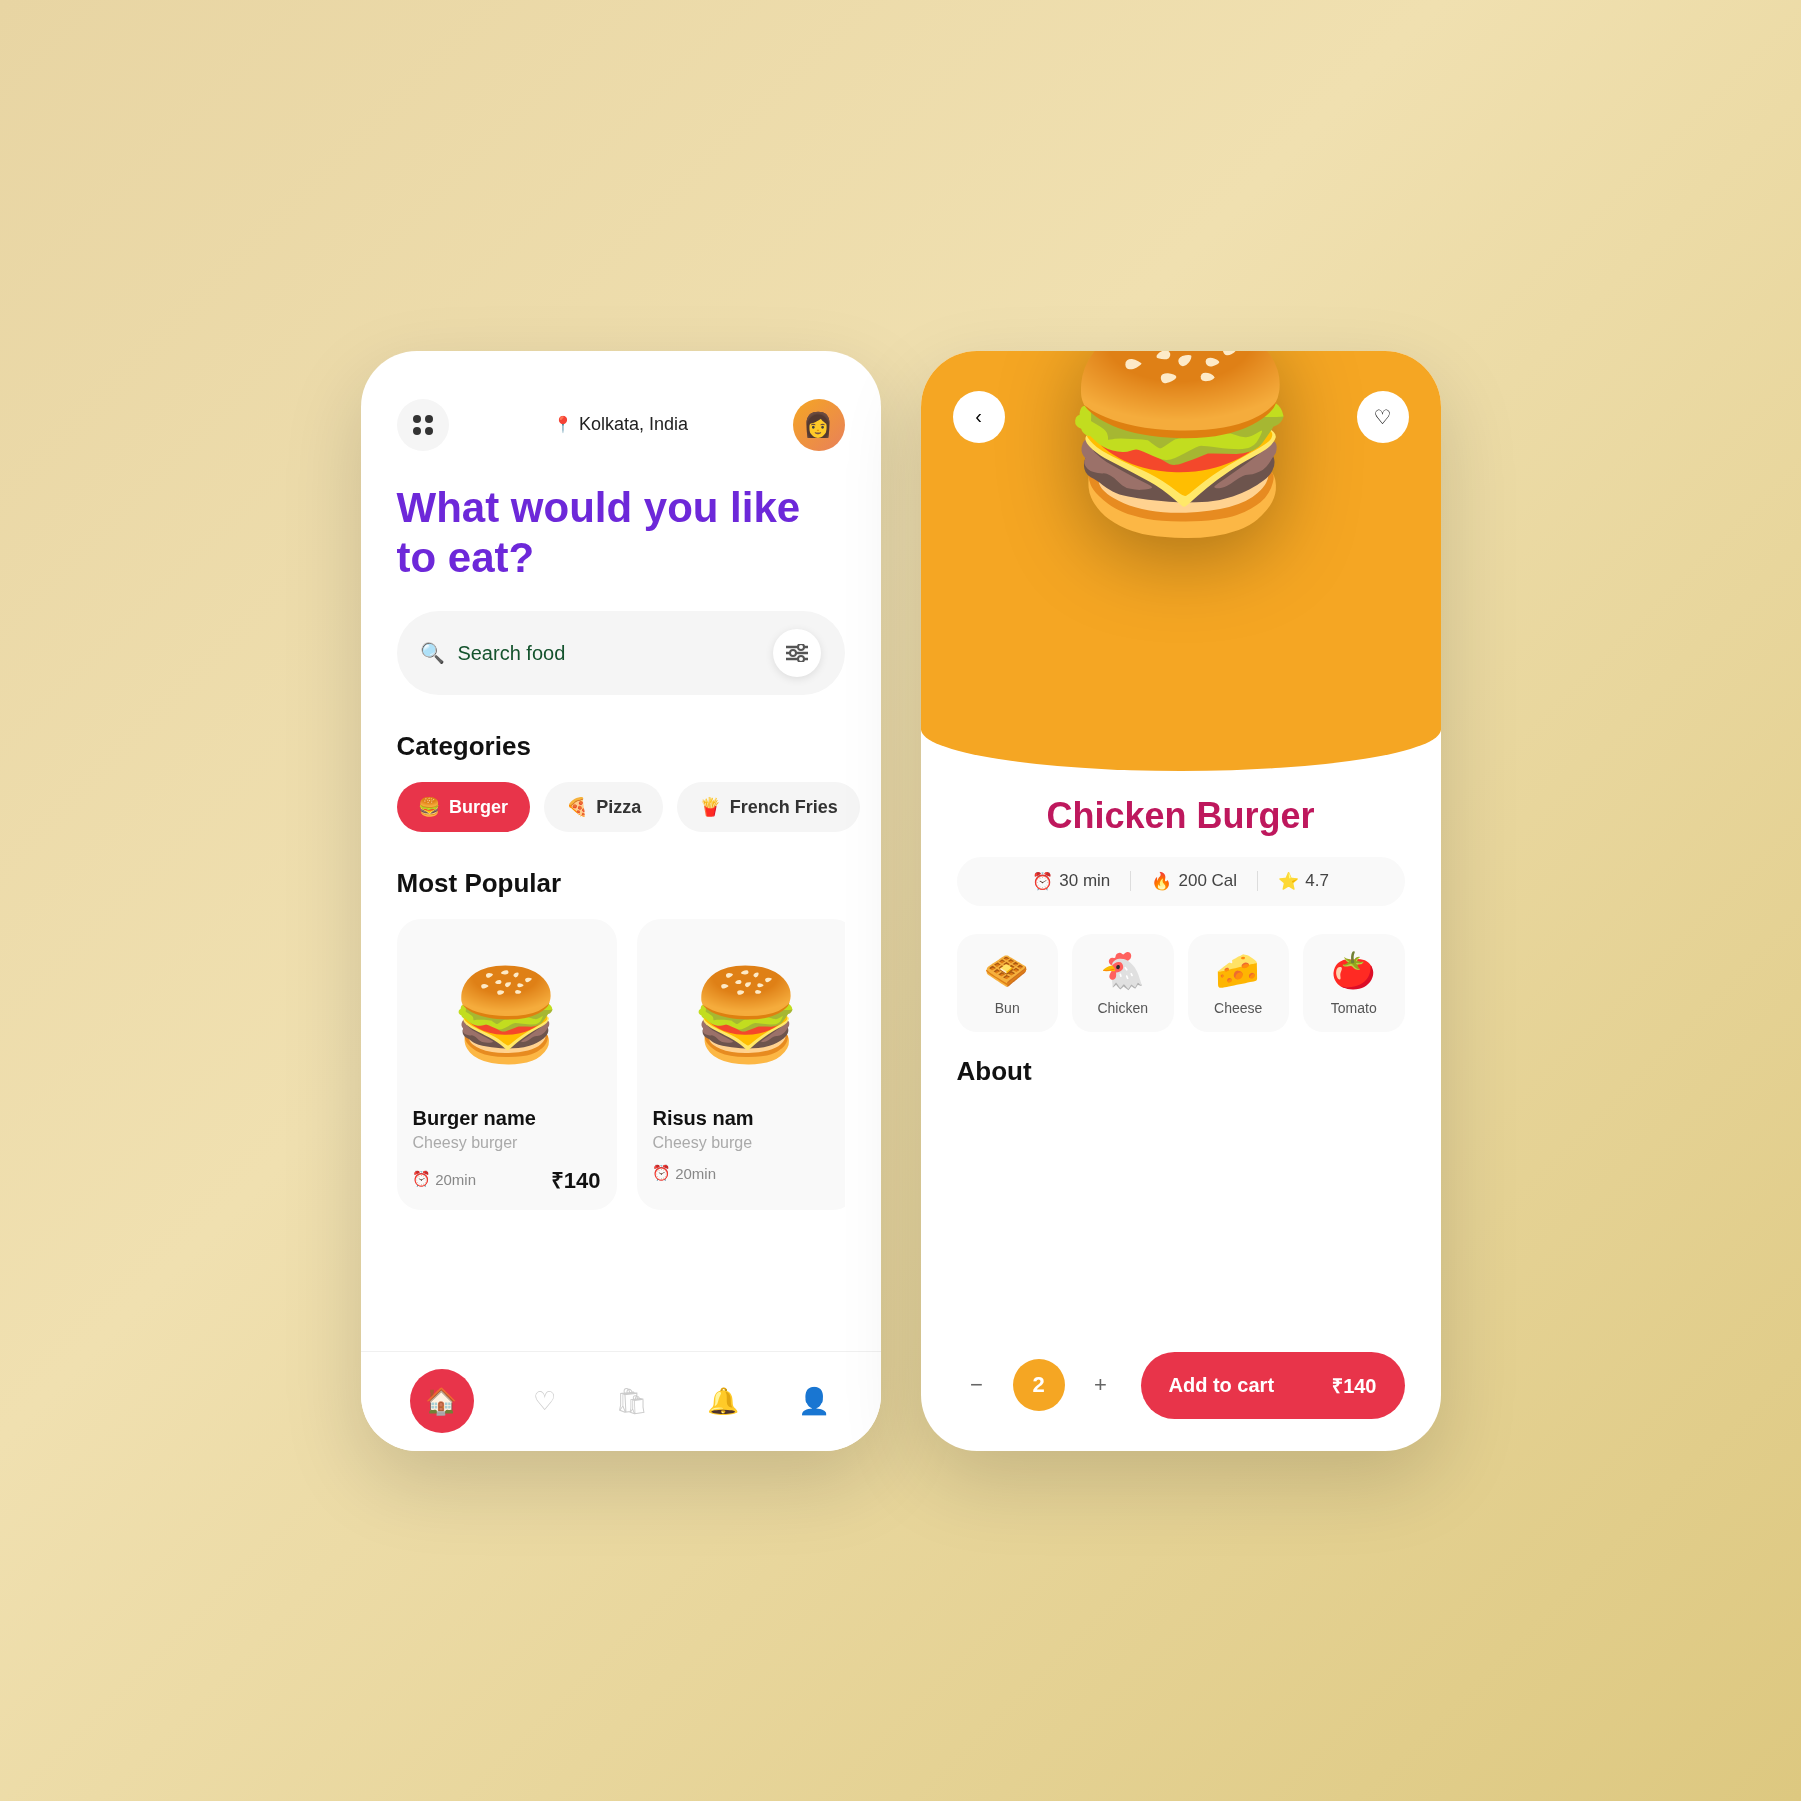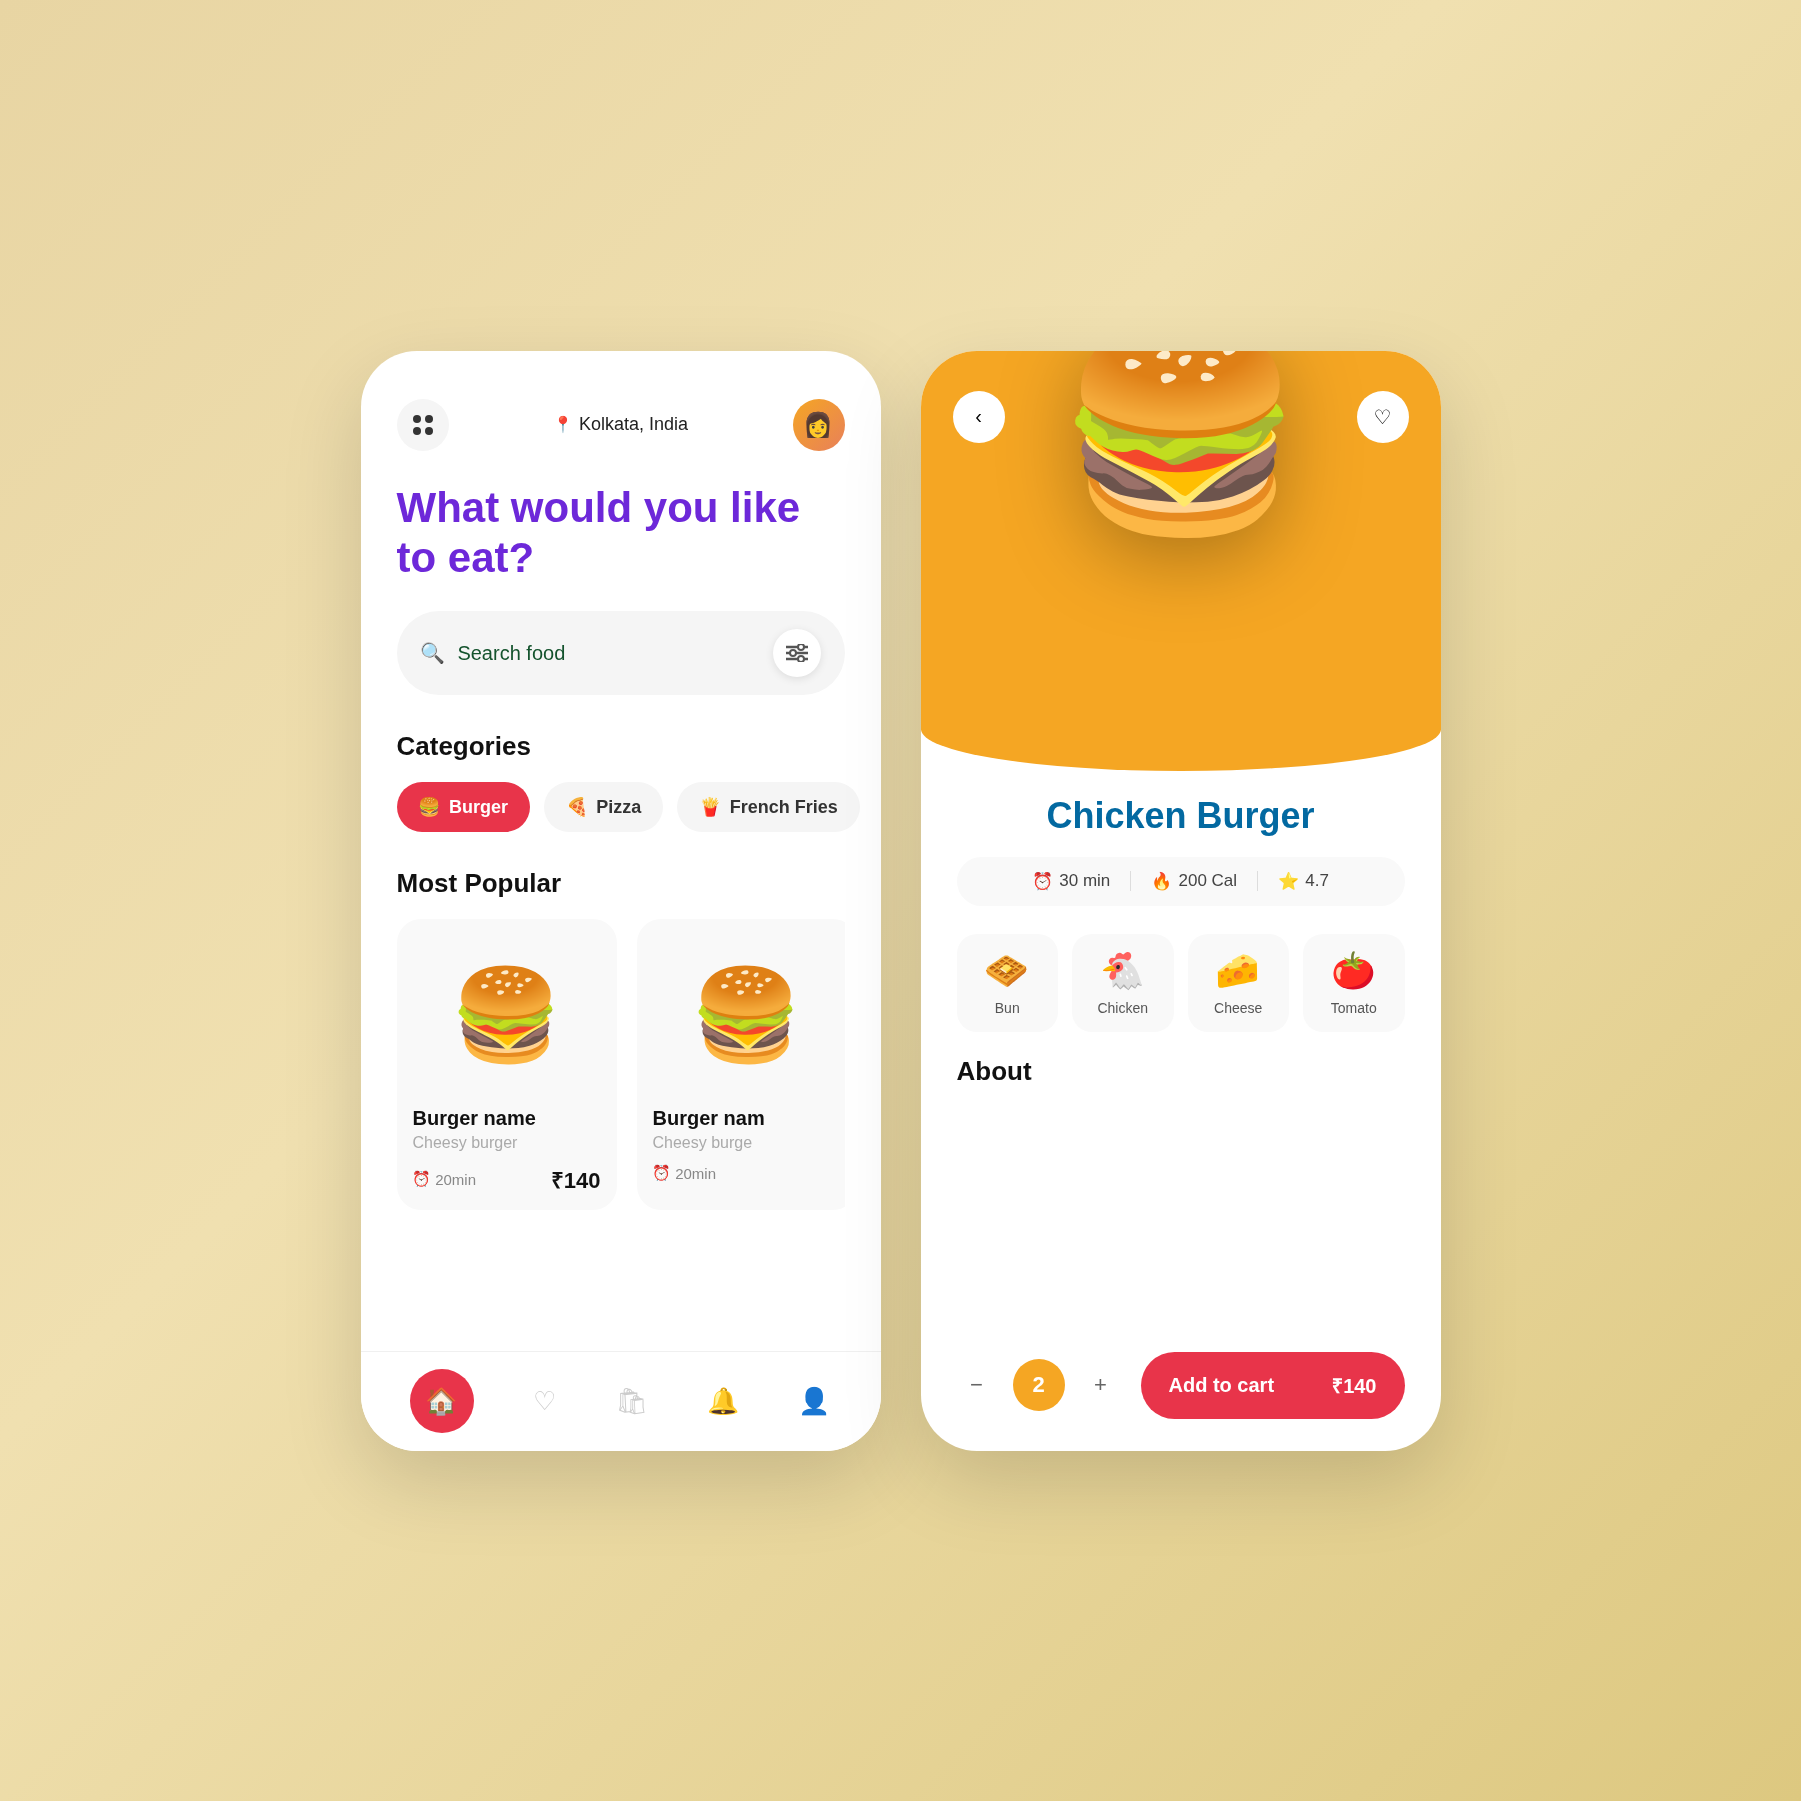--- a/index.html
+++ b/index.html
@@ -311,21 +311,21 @@
     .detail-content {
       flex: 1;
       padding: 24px 36px;
       overflow: hidden;
       background: #fff;
     }
 
     .item-name {
       font-size: 36px;
       font-weight: 800;
-      color: #0369a1;
+      color: #be185d;
       text-align: center;
       margin-bottom: 20px;
     }
 
     .item-meta {
       display: flex;
       align-items: center;
       justify-content: center;
       gap: 20px;
       background: #f9f9f9;
@@ -503,21 +503,21 @@
           <div class="food-card-time">
             <span>⏰</span>
             <span>20min</span>
           </div>
           <div class="food-card-price">₹140</div>
         </div>
       </div>
 
       <div class="food-card">
         <div class="food-card-img">🍔</div>
-        <div class="food-card-name">Burger nam</div>
+        <div class="food-card-name">Risus nam</div>
         <div class="food-card-sub">Cheesy burge</div>
         <div class="food-card-footer">
           <div class="food-card-time">
             <span>⏰</span>
             <span>20min</span>
           </div>
         </div>
       </div>
     </div>
   </div>

